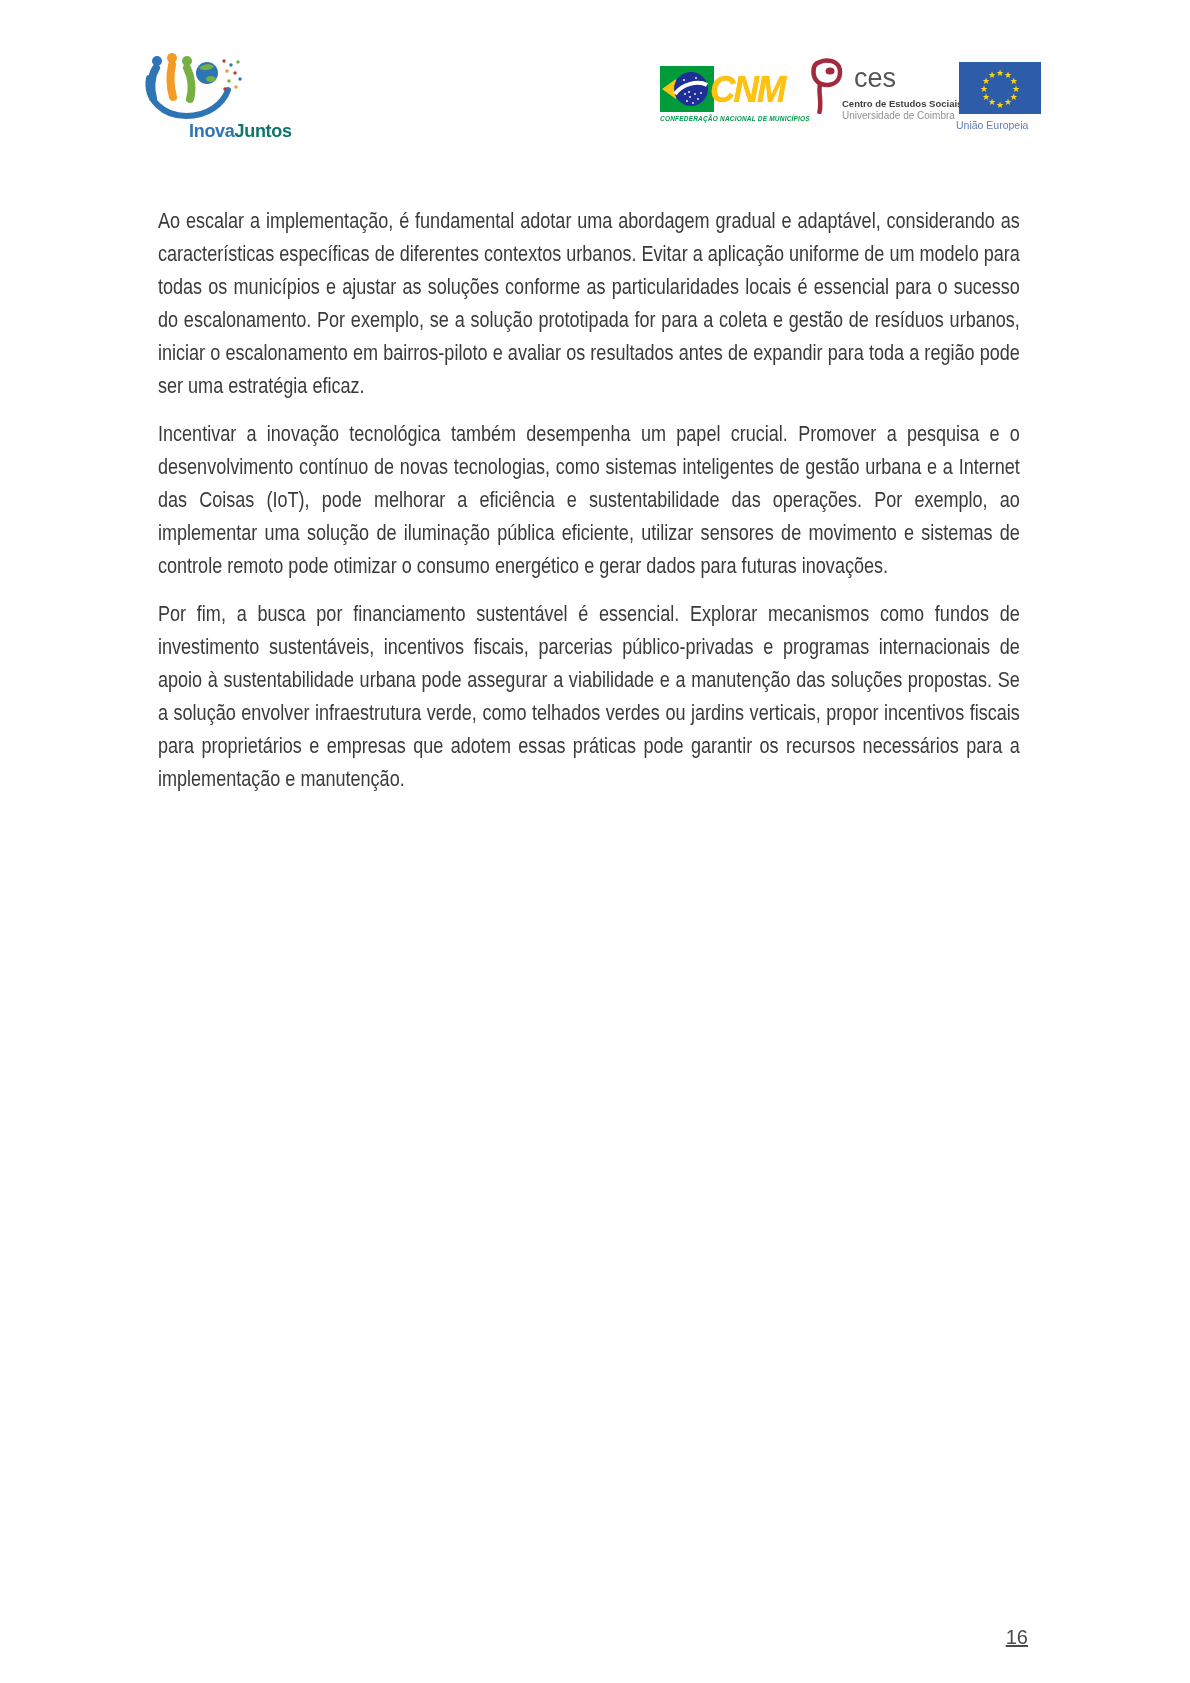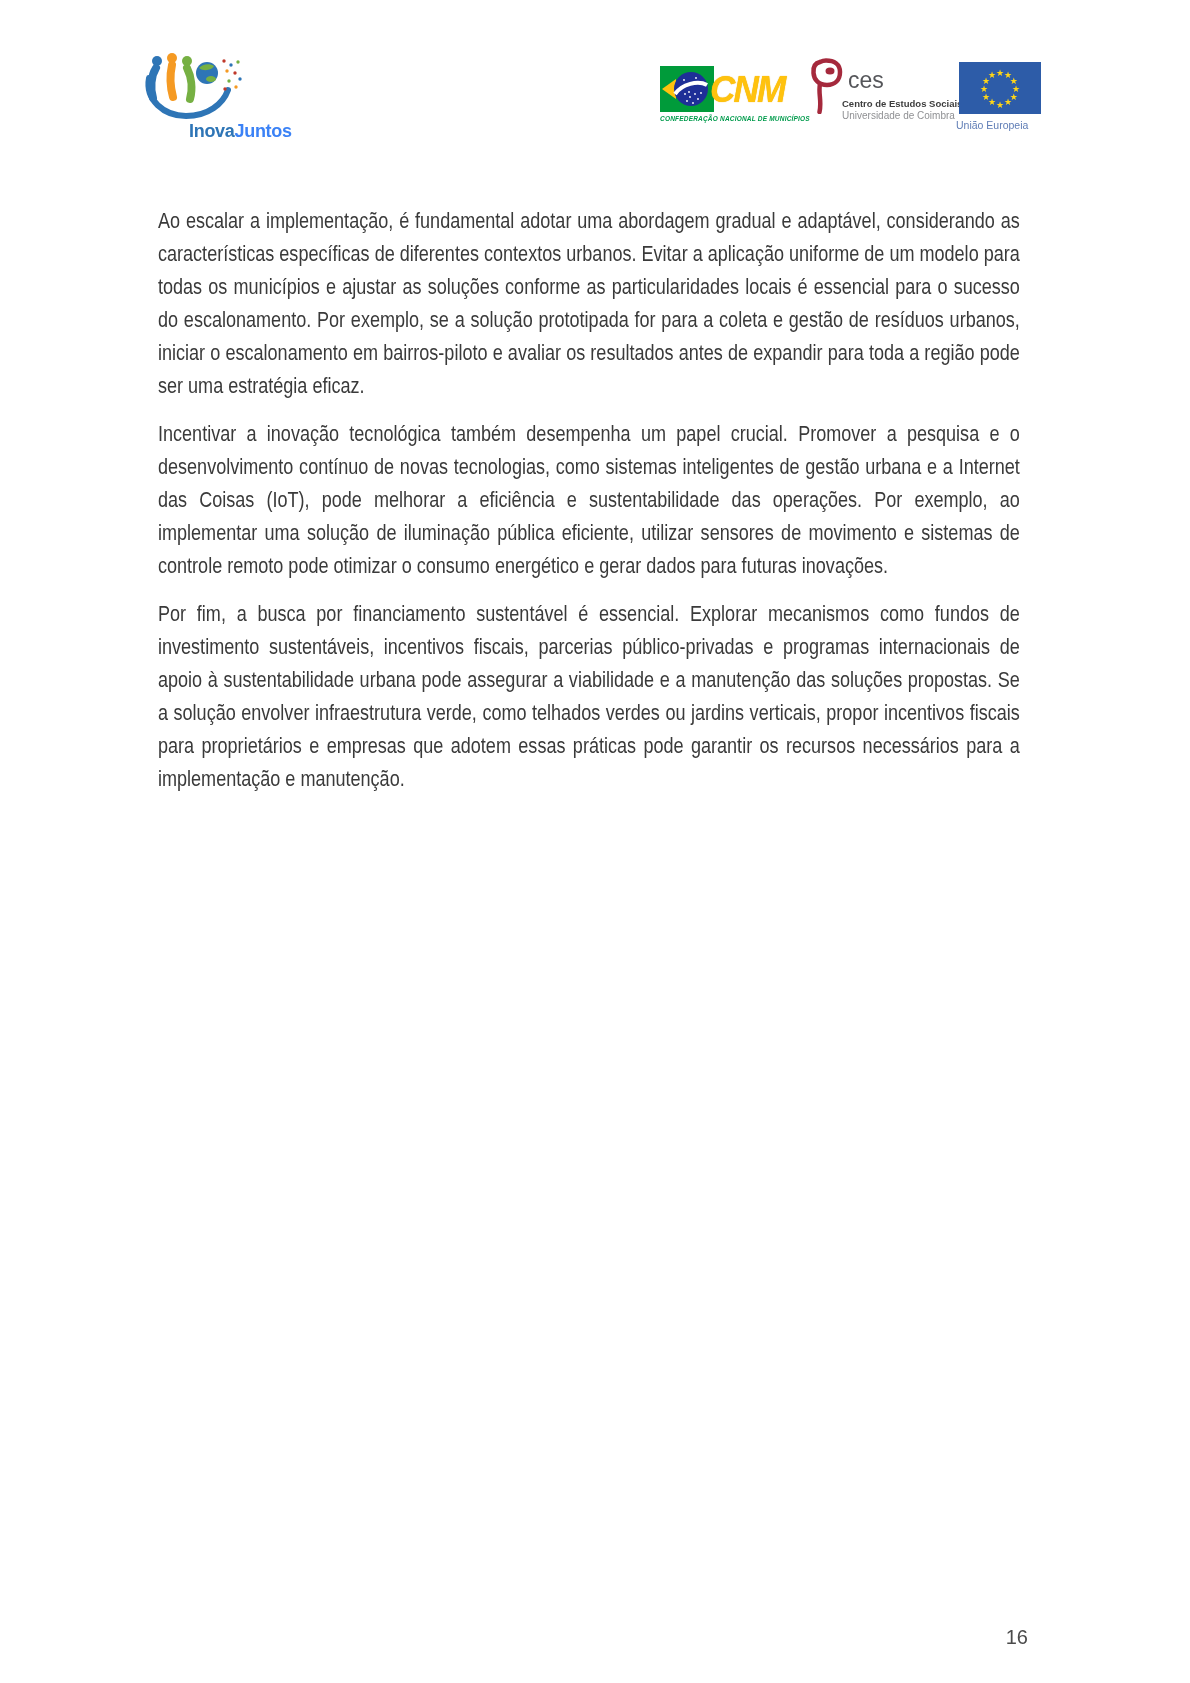--- a/index.html
+++ b/index.html
@@ -10,39 +10,39 @@
     margin:0 auto;
     font-family:"Liberation Sans", sans-serif;
     overflow:hidden;
   }
 
   
   .logo-inova{position:absolute;left:141px;top:52px;width:104px;text-align:left;}
   .logo-inova svg{display:block;}
   .inova-wordmark{font-size:18px;font-weight:bold;letter-spacing:-0.3px;margin-top:1px;}
   .inova-wordmark .w-blue{color:#2e75b6;margin-left:48px;}
-  .inova-wordmark .w-orange{color:#3b82f6;}
+  .inova-wordmark .w-orange{color:#0f766e;}
 
   .logo-cnm{position:absolute;left:660px;top:66px;width:132px;}
   .cnm-row{display:flex;align-items:center;}
   .cnm-acronym{
     font-size:37px;font-style:italic;font-weight:800;color:#ffc20e;
     letter-spacing:-2px;margin-left:-4px;line-height:1;
     transform:scaleX(0.95);transform-origin:left center;
     text-shadow:0 0 1px #e6a800;
   }
   .cnm-caption{
     margin-top:3px;text-align:center;white-space:nowrap;
     font-size:6.5px;font-style:italic;font-weight:bold;color:#009b4c;
     letter-spacing:0.2px;
   }
 
   .logo-ces{position:absolute;left:810px;top:58px;width:130px;}
   .ces-row{display:flex;align-items:flex-end;}
-  .ces-acronym{font-size:23px;color:#55565a;line-height:1;margin:0 0 22px 4px;}
+  .ces-acronym{font-size:27px;color:#55565a;line-height:1;margin:0 0 22px 10px;}
   .ces-captions{margin-left:32px;margin-top:-16px;white-space:nowrap;}
   .ces-cap1{font-size:9.5px;font-weight:bold;color:#3d3d3d;line-height:1.25;}
   .ces-cap2{font-size:10px;color:#8f9093;line-height:1.25;}
 
   .logo-eu{position:absolute;left:956px;top:62px;width:88px;}
   .eu-flag{width:82px;height:52px;background:#2d5ca8;margin:0 auto;position:relative;}
   .eu-flag svg{display:block;}
   .eu-caption{margin-top:5px;text-align:left;font-size:10.5px;color:#5f7db6;white-space:nowrap;}
 
   
@@ -56,21 +56,21 @@
     margin:0 0 15px 0;
     font-size:22px;
     line-height:33px;
     text-align:justify;
     color:#3a3a3a;
   }
 
   
   .page-footer{
     position:absolute;left:158px;top:1626px;width:870px;
-    text-align:right;font-size:20px;color:#4b4b4b;
+    text-align:right;font-size:20px;color:#4b4b4b;text-decoration:underline;
   }
 </style>
 </head>
 <body>
 
 <div class="page">
 
   <div>
 
     <div class="logo-inova">

